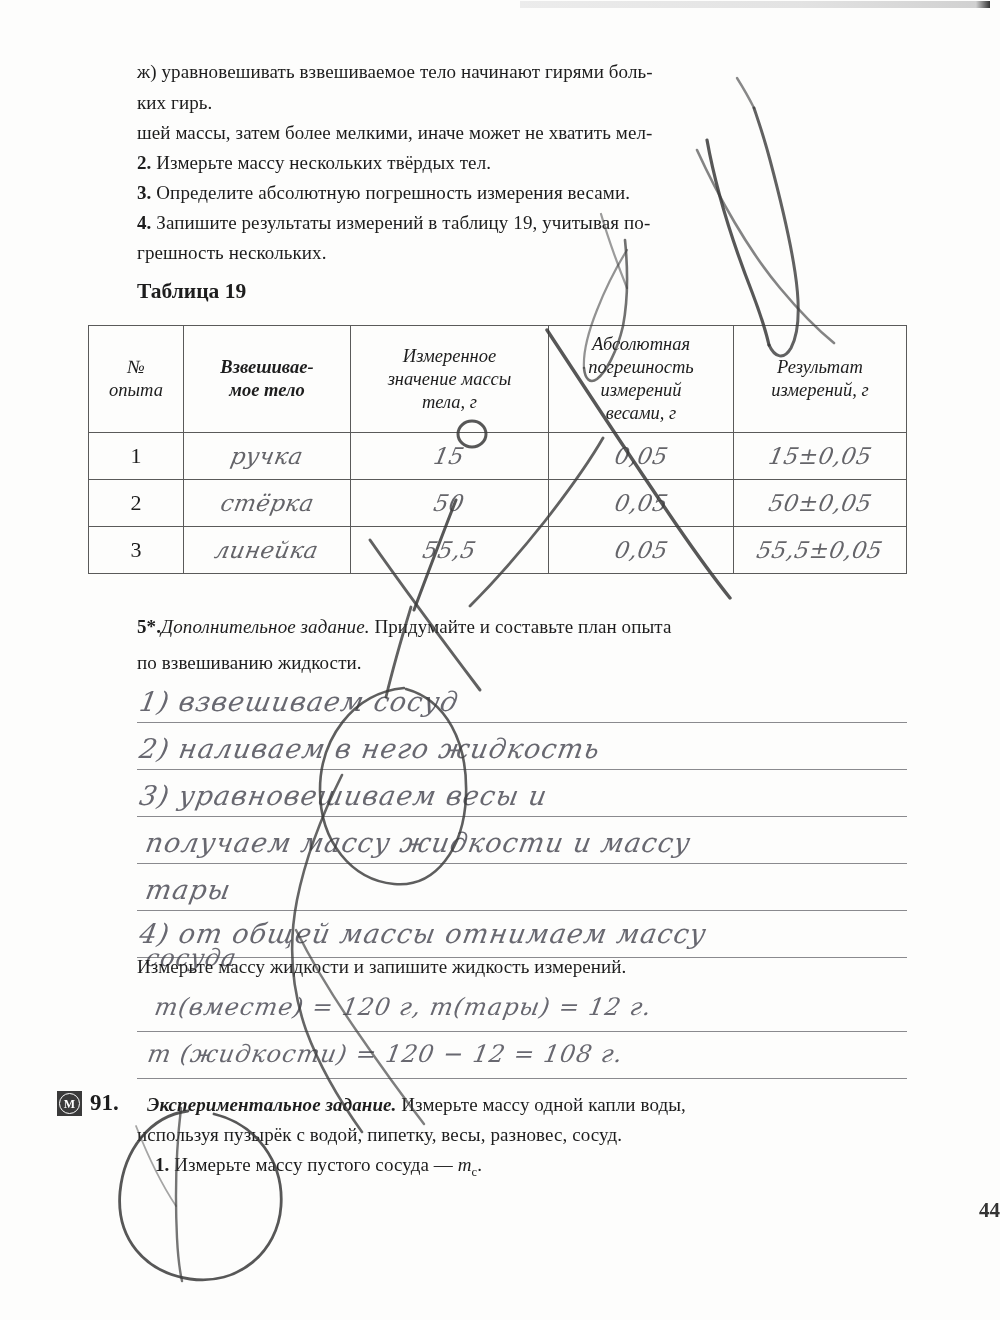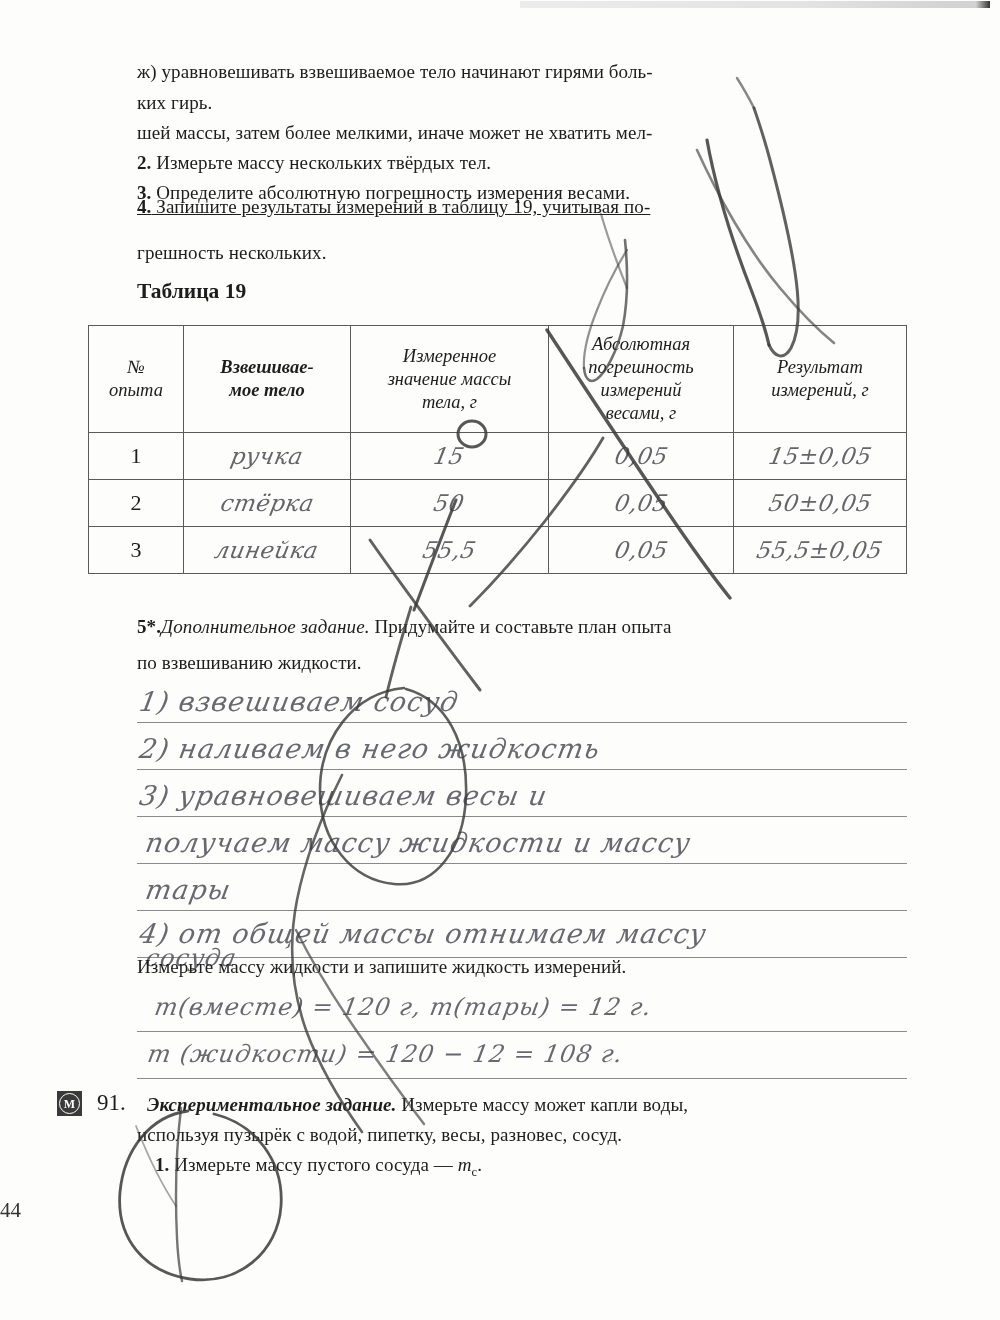--- a/index.html
+++ b/index.html
@@ -141,30 +141,29 @@
     font-size: 12px;
     font-weight: bold;
     font-family: "Liberation Serif", "DejaVu Serif", serif;
     display: flex; align-items: center; justify-content: center;
     line-height: 1;
   }
   .task-num {
     position: absolute;
     left: 90px; top: 1090px;
     font-size: 23px;
-    font-weight: normal;
-    margin-left: 7px;
+    font-weight: bold;
   }
   .page-num {
     position: absolute;
     left: 0; top: 1198px;
     width: 1000px;
-    text-align: left;
+    text-align: right;
     font-size: 21px;
-    font-weight: normal;
+    font-weight: bold;
     color: #333;
   }
   sub { font-size: .66em; }
 
   
   .scribbles {
     position: absolute;
     left: 0; top: 0;
     width: 1000px; height: 1320px;
     pointer-events: none;
@@ -182,21 +181,21 @@
     <span class="ln nojust">ких гирь.</span>
     <span class="ln">шей массы, затем более мелкими, иначе может не хватить мел-</span>
   </div>
 
   <div class="body-text nojust" style="top:148px;">
     <span class="b">2.</span><span> Измерьте массу нескольких твёрдых тел.</span>
   </div>
   <div class="body-text nojust" style="top:178px;">
     <span class="b">3.</span><span> Определите абсолютную погрешность измерения весами.</span>
   </div>
-  <div class="body-text nojust" style="top:192px;text-decoration:underline;">
+  <div class="body-text nojust" style="top:208px;">
     <span class="b">4.</span><span> Запишите  результаты  измерений  в  таблицу 19,  учитывая  по-</span>
   </div>
   <div class="body-text nojust" style="top:238px;">
     <span>грешность нескольких.</span>
   </div>
 
   <div class="table-caption" style="top:279px;">Таблица 19</div>
 
   <div class="tbl-wrap">
     <table class="t19">
@@ -277,21 +276,21 @@
 
   <div class="hw-line small" style="left:155px; top:993px;">m(вместе) =  120 г,   m(тары) = 12 г.</div>
   <div class="hw-line small" style="left:148px; top:1040px;">m (жидкости) = 120 − 12 = 108 г.</div>
 
   <div class="badge-m">
     <span class="circ">М</span>
   </div>
   <div class="task-num">91.</div>
 
   <div class="body-text nojust" style="left:147px; top:1090px; width:760px;">
-    <span class="it b">Экспериментальное задание.</span><span> Измерьте массу может капли воды,</span>
+    <span class="it b">Экспериментальное задание.</span><span> Измерьте массу одной капли воды,</span>
   </div>
   <div class="body-text nojust" style="left:137px; top:1120px;">используя пузырёк с водой, пипетку, весы, разновес, сосуд.</div>
   <div class="body-text nojust" style="left:155px; top:1150px;">
     <span class="b">1.</span><span> Измерьте массу пустого сосуда — </span><span class="it">m</span><sub>с</sub><span>.</span>
   </div>
 
   <div class="page-num">44</div>
 
   <svg class="scribbles" viewBox="0 0 1000 1320">
     <g fill="none" stroke="#3a3a3a" stroke-linecap="round">

